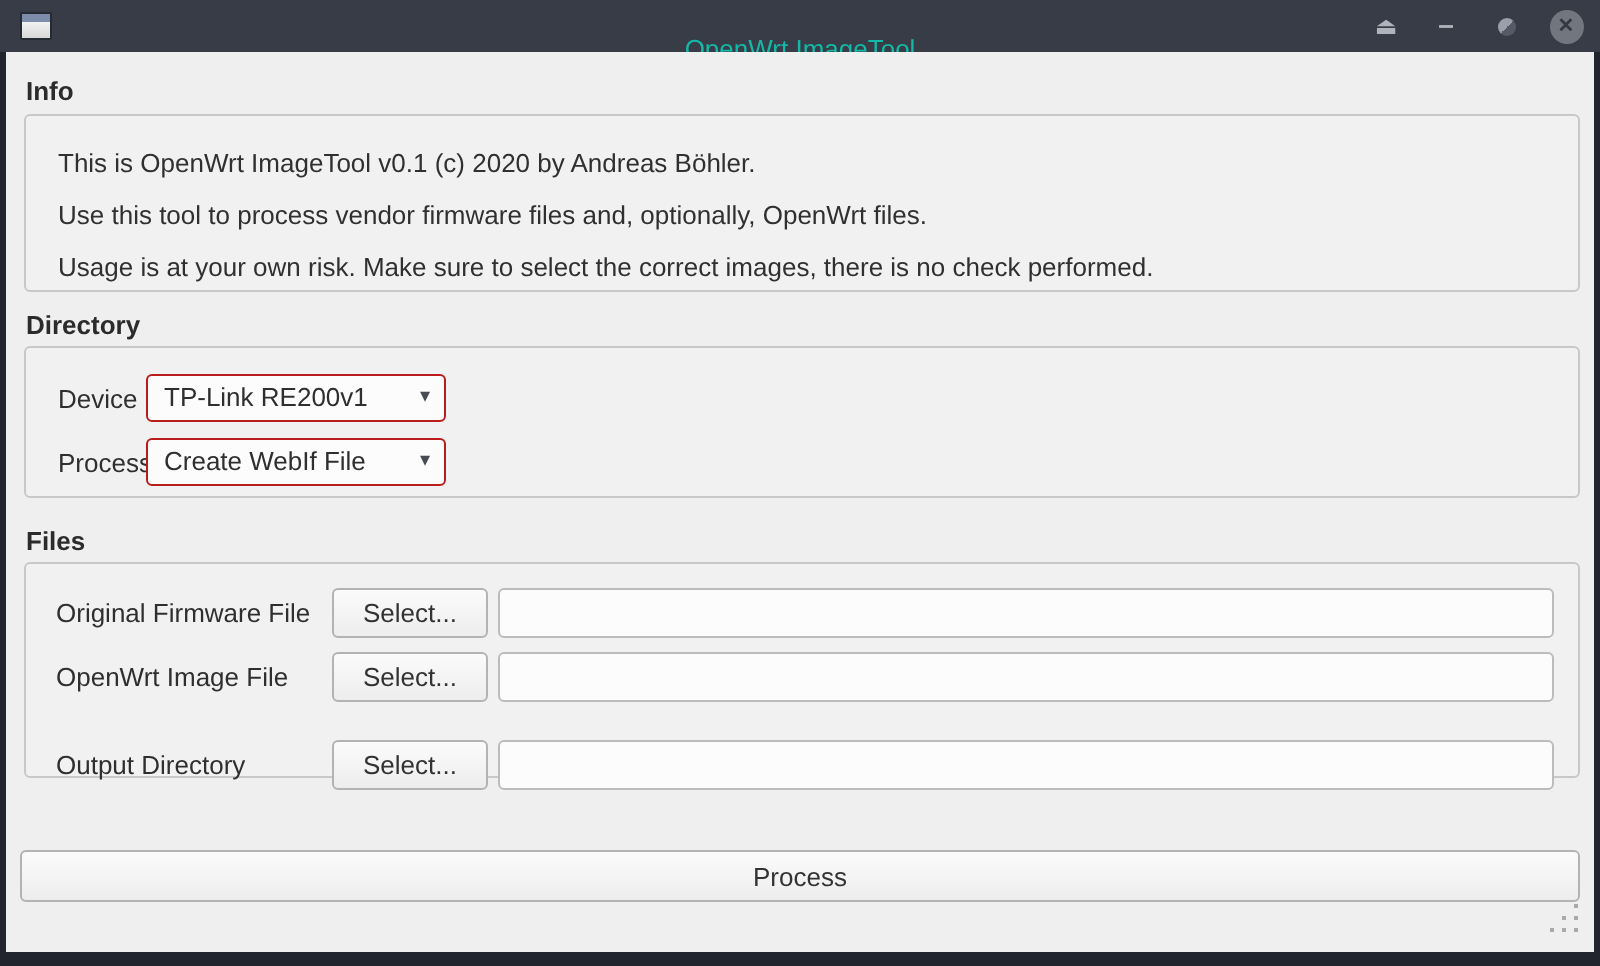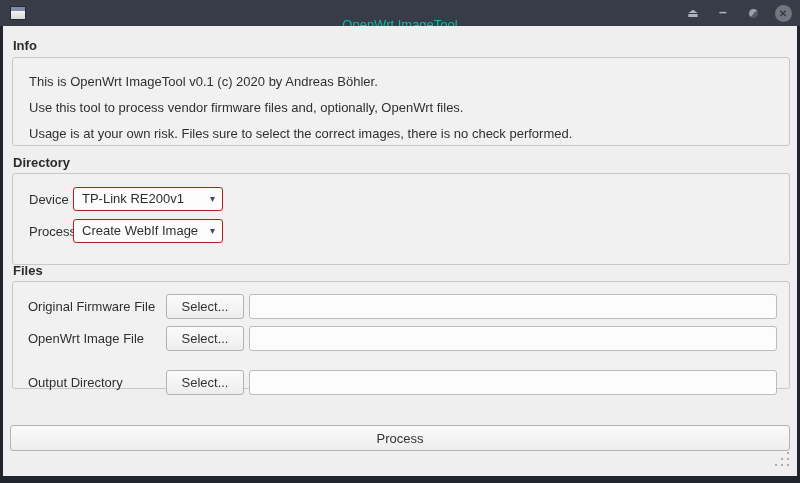--- a/index.html
+++ b/index.html
@@ -53,21 +53,21 @@
   .section-title {
     position:absolute; left:10px; font-size:13px; color:#2b2b2b; font-weight:600;
   }
   .groupbox {
     position:absolute; left:9px; width:778px;
     border:1px solid #c8c8c8; border-radius:3px; background:#f1f1f1;
   }
   #info-title    { top:12px; }
   #info-box      { top:31px; height:89px; }
   #settings-title{ top:129px; }
-  #settings-box  { top:147px; height:92px; }
+  #settings-box  { top:147px; height:76px; }
   #files-title   { top:237px; }
   #files-box     { top:255px; height:108px; }
 
   .info-lines { padding:11px 16px 0 16px; }
   .info-line { font-size:13px; color:#303030; line-height:26px; white-space:nowrap; }
 
   .form-label {
     position:absolute; font-size:13px; color:#2f2f2f; line-height:25px; white-space:nowrap;
   }
   .combo {
@@ -129,34 +129,34 @@
     </div>
   </div>
 
   <div class="content">
 
     <div class="section-title" id="info-title">Info</div>
     <div class="groupbox" id="info-box">
       <div class="info-lines">
         <div class="info-line">This is OpenWrt ImageTool v0.1 (c) 2020 by Andreas Böhler.</div>
         <div class="info-line">Use this tool to process vendor firmware files and, optionally, OpenWrt files.</div>
-        <div class="info-line">Usage is at your own risk. Files sure to select the correct images, there is no check performed.</div>
+        <div class="info-line">Usage is at your own risk. Make sure to select the correct images, there is no check performed.</div>
       </div>
     </div>
 
     <div class="section-title" id="settings-title">Directory</div>
     <div class="groupbox" id="settings-box">
       <div class="form-label row-1" style="left:16px;">Device</div>
       <div class="combo row-1">
         <span class="combo-value">TP-Link RE200v1</span>
         <span class="combo-arrow">▾</span>
       </div>
       <div class="form-label row-2" style="left:16px;">Process</div>
       <div class="combo row-2">
-        <span class="combo-value">Create WebIf Image</span>
+        <span class="combo-value">Create WebIf File</span>
         <span class="combo-arrow">▾</span>
       </div>
     </div>
 
     <div class="section-title" id="files-title">Files</div>
     <div class="groupbox" id="files-box">
 
       <div class="form-label frow-1" style="left:15px;">Original Firmware File</div>
       <button class="btn select-btn frow-1">Select...</button>
       <input class="file-input frow-1" type="text" value="" style="">

